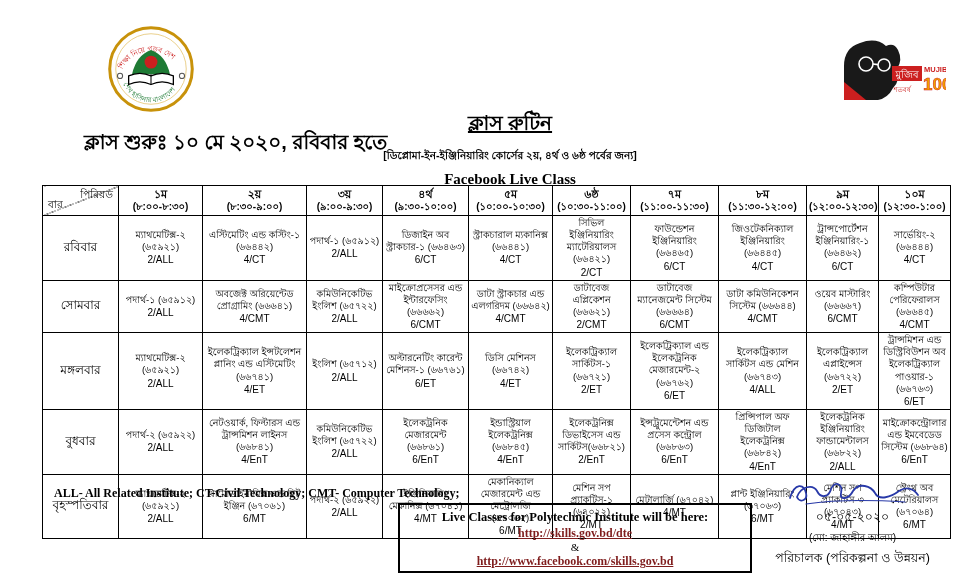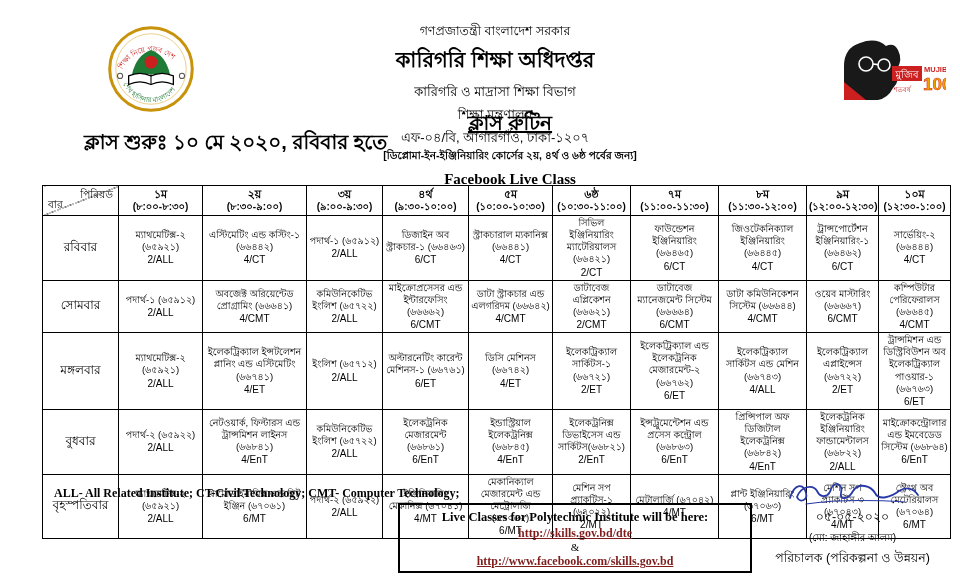--- a/index.html
+++ b/index.html
@@ -61,27 +61,20 @@
   .signature  { display:block; margin:0 auto; }
   .sign-date  { font-size:12.5px; margin-top:0px; }
   .sign-name  { font-size:10px; margin-top:2px; }
   .sign-title { font-size:12.5px; margin-top:2px; }
 </style>
 </head>
 <body>
 
 <div class="page">
 
-  <div class="org-header">
-    <div class="org-line1">গণপ্রজাতন্ত্রী বাংলাদেশ সরকার</div>
-    <div class="org-line2">কারিগরি শিক্ষা অধিদপ্তর</div>
-    <div class="org-line3">কারিগরি ও মাদ্রাসা শিক্ষা বিভাগ</div>
-    <div class="org-line4">শিক্ষা মন্ত্রণালয়</div>
-    <div class="org-line5">এফ-০৪/বি, আগারগাঁও, ঢাকা-১২০৭</div>
-  </div>
 
   <div class="logo-left">
     <svg width="86" height="86" viewBox="0 0 100 100">
       <circle cx="50" cy="50" r="48" fill="#ffffff" stroke="#c8920a" stroke-width="3.5"></circle>
       <circle cx="50" cy="50" r="41" fill="none" stroke="#e6c87a" stroke-width="1"></circle>
       <defs>
         <path id="arcT" d="M 14,58 A 37,37 0 0 1 86,58" fill="none"></path>
         <path id="arcB" d="M 16,62 A 35,35 0 0 0 84,62" fill="none"></path>
       </defs>
       <text font-size="8.5" fill="#cc1f1f" font-family="sans-serif">

